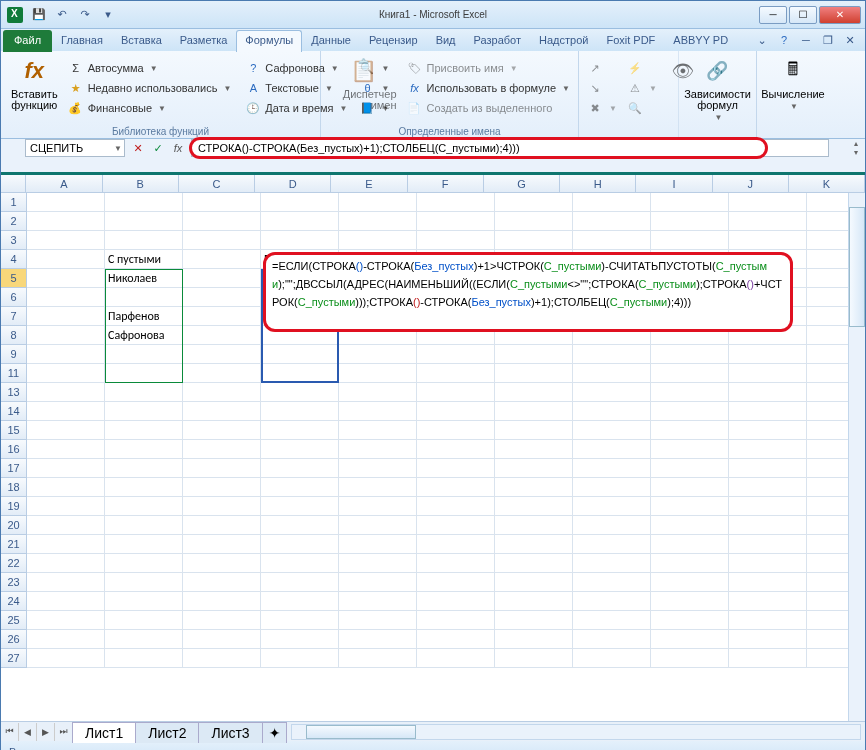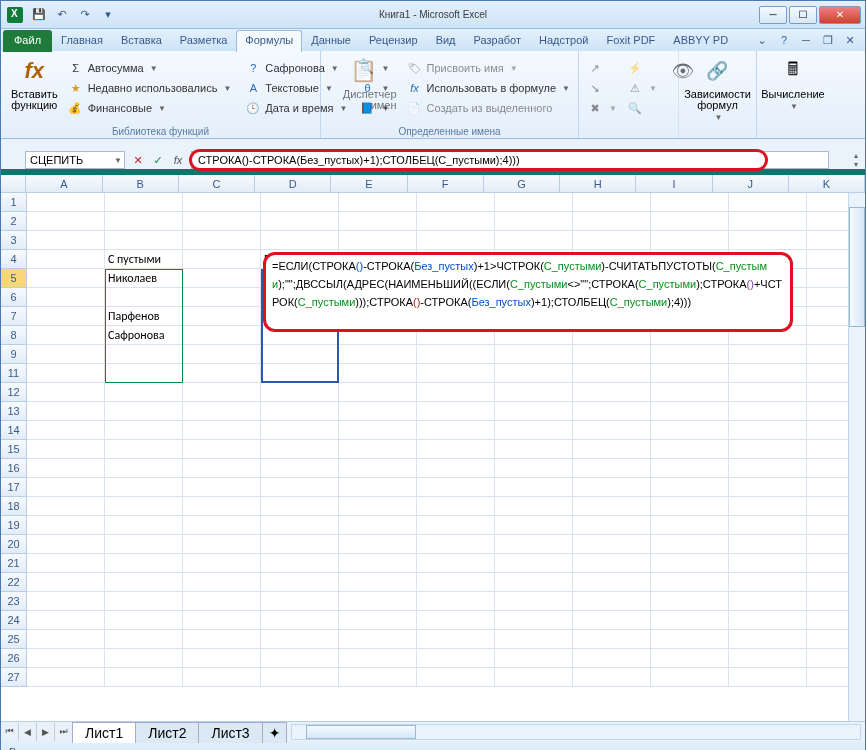--- a/index.html
+++ b/index.html
@@ -21,21 +21,21 @@
 .help-row{margin-left:auto;display:flex;gap:8px;padding-right:8px;align-items:center}
 .help-row span{color:#3a5a8a;width:14px;height:14px;display:flex;align-items:center;justify-content:center}
 .ribbon-body{height:88px;background:linear-gradient(#f4f9fe,#e4effb);border-bottom:1px solid #9bbee0;display:flex}
 .rgroup{border-right:1px solid #c3d7ec;padding:2px 6px;display:flex;flex-direction:column;position:relative;height:100%}
 .rgroup-label{position:absolute;bottom:1px;left:0;right:0;text-align:center;color:#5a7aa0;font-size:10px}
 .big-btn{display:flex;flex-direction:column;align-items:center;padding:2px 4px;gap:2px}
 .big-ico{width:32px;height:32px;display:flex;align-items:center;justify-content:center;font-size:22px}
 .small-row{display:flex;align-items:center;gap:4px;padding:1px 2px;font-size:11px;color:#333;white-space:nowrap}
 .small-ico{width:16px;height:16px;display:inline-flex;align-items:center;justify-content:center}
 .dd{font-size:8px;color:#666;margin-left:2px}
-.namebox-row{height:36px;background:#eaf2fb;border-bottom:6px solid #0f766e;display:flex;align-items:flex-end}
+.namebox-row{height:36px;background:#eaf2fb;border-bottom:3px solid #0f766e;display:flex;align-items:flex-start}
 .namebox{width:100px;height:18px;background:#fff;border:1px solid #abc;margin-left:24px;padding:0 4px;display:flex;align-items:center;font-size:11px;position:relative}
 .namebox .dd{position:absolute;right:2px}
 .fb-btns{display:flex;gap:2px;margin:0 4px}
 .fb-btn{width:18px;height:18px;display:flex;align-items:center;justify-content:center;font-size:11px;color:#555}
 .formula-bar{flex:1;height:18px;background:#fff;border:1px solid #abc;margin-right:18px;padding:0 6px;display:flex;align-items:center;font-size:11px;font-family:Calibri,sans-serif;position:relative}
 .formula-bar-highlight{position:absolute;top:-3px;left:-3px;right:60px;bottom:-3px;border:3px solid #e01020;border-radius:12px;pointer-events:none}
 .fb-expand{width:18px;display:flex;flex-direction:column;align-items:center;justify-content:center;font-size:8px;color:#666}
 .grid-area{position:relative;background:#fff;height:546px;overflow:hidden}
 .col-headers{display:flex;height:18px;background:linear-gradient(#f7fafd,#e2ecf7);border-bottom:1px solid #b9cde4}
 .corner{width:26px;border-right:1px solid #b9cde4;background:linear-gradient(#f7fafd,#e2ecf7)}
@@ -414,34 +414,20 @@
           <div class="cell"></div>
           <div class="cell"></div>
           <div class="cell"></div>
           <div class="cell"></div>
           <div class="cell"></div>
           <div class="cell"></div>
           <div class="cell"></div>
           <div class="cell"></div>
         </div>
         <div class="row">
-          <div class="rowh">12</div>
-          <div class="cell"></div>
-          <div class="cell"></div>
-          <div class="cell"></div>
-          <div class="cell"></div>
-          <div class="cell"></div>
-          <div class="cell"></div>
-          <div class="cell"></div>
-          <div class="cell"></div>
-          <div class="cell"></div>
-          <div class="cell"></div>
-          <div class="cell"></div>
-        </div>
-        <div class="row">
           <div class="rowh">13</div>
           <div class="cell"></div>
           <div class="cell"></div>
           <div class="cell"></div>
           <div class="cell"></div>
           <div class="cell"></div>
           <div class="cell"></div>
           <div class="cell"></div>
           <div class="cell"></div>
           <div class="cell"></div>

